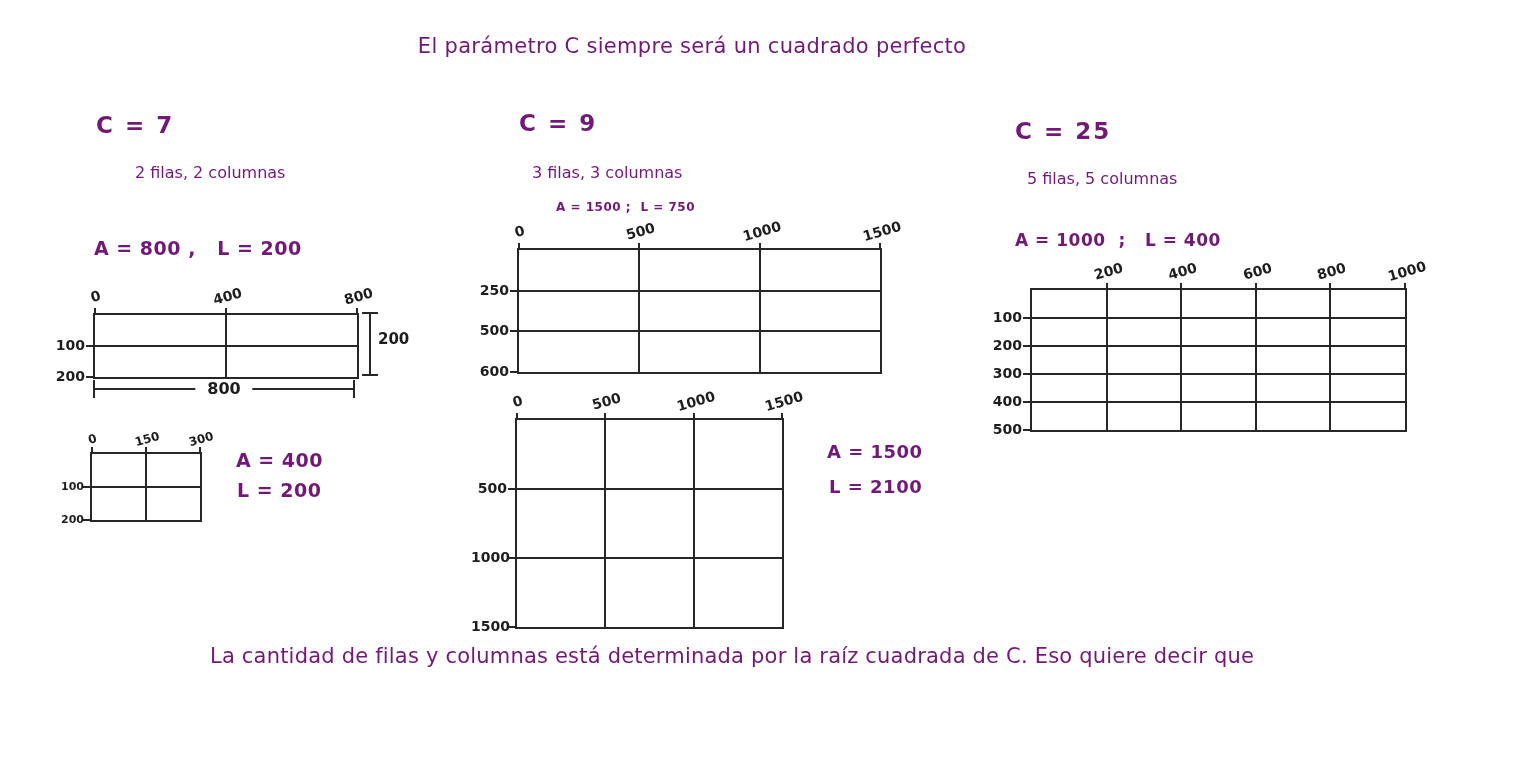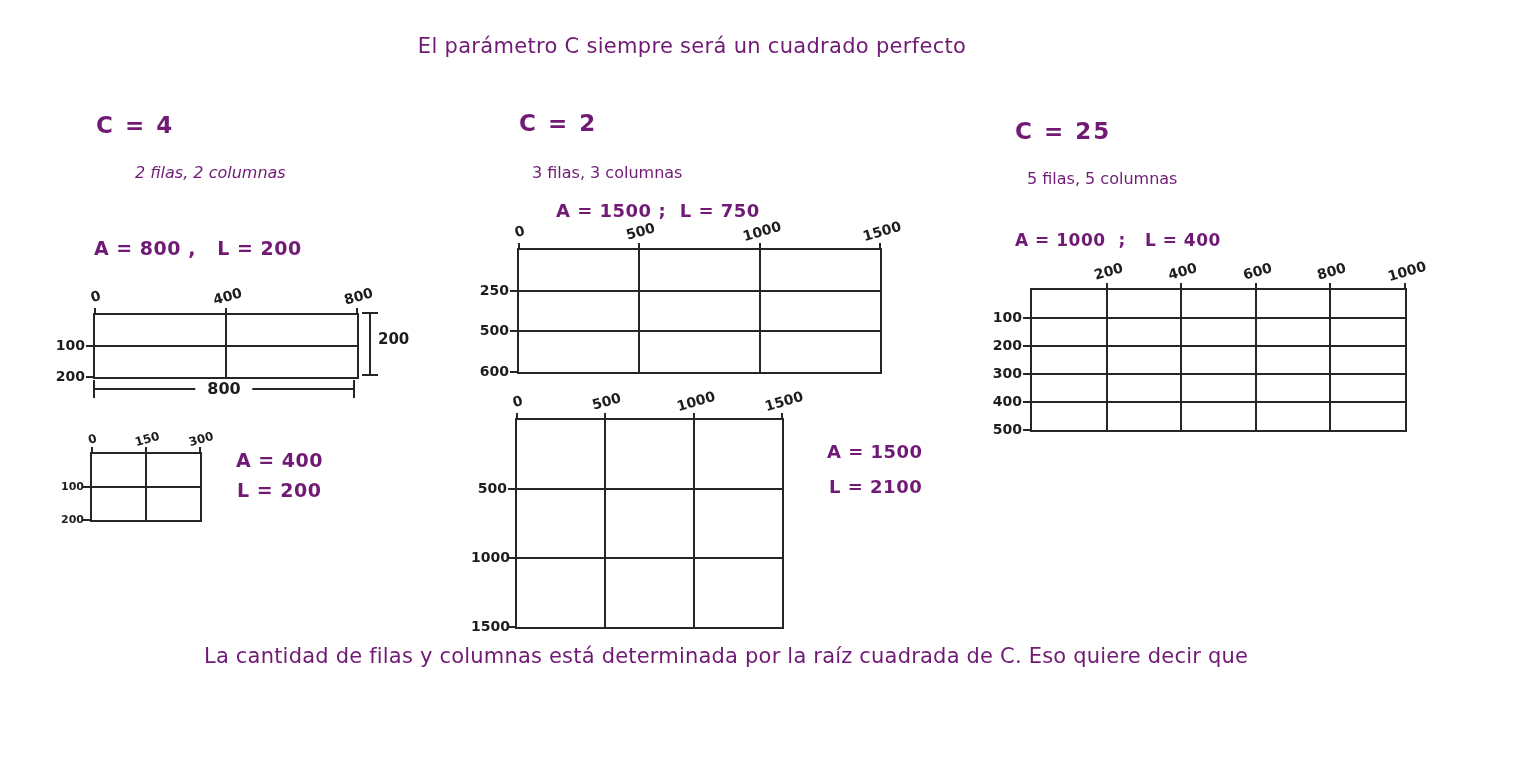--- a/index.html
+++ b/index.html
@@ -41,22 +41,22 @@
                         background:#ffffff; padding:0 12px; font-size:16px; font-weight:700;}
   .dim-label{position:absolute; font-size:15px; font-weight:700; color:#1d1d1d;}
 </style>
 </head>
 <body>
 
 <div id="canvas">
 
   <div class="lbl title">El parámetro C siempre será un cuadrado perfecto</div>
 
-  <div class="lbl heading" style="left:96px; top:112px;">C = 4</div>
-  <div class="lbl sub" style="left:135px; top:163px;font-style:italic;">2 filas, 2 columnas</div>
+  <div class="lbl heading" style="left:96px; top:112px;">C = 7</div>
+  <div class="lbl sub" style="left:135px; top:163px;">2 filas, 2 columnas</div>
   <div class="lbl params" style="left:94px; top:237px;">A = 800 ,   L = 200</div>
 
   <div class="grid-box" style="left:93px; top:313px; width:262px; height:62px;">
       <div class="vline" style="left: 50%;"></div>
       <div class="hline" style="top: 50%;"></div>
       <div class="xtick" style="left: 0%;"></div>
       <div class="xlab" style="left: 0%;">0</div>
       <div class="xtick" style="left: 50%;"></div>
       <div class="xlab" style="left: 50%;">400</div>
       <div class="xtick" style="left: 100%;"></div>
@@ -91,23 +91,23 @@
       <div class="xtick" style="left: 100%;"></div>
       <div class="xlab" style="left: 100%;">300</div>
       <div class="ytick" style="top: 50%;"></div>
       <div class="ylab" style="top: 50%;">100</div>
       <div class="ytick" style="top: 100%;"></div>
       <div class="ylab" style="top: 100%;">200</div>
     </div>
   <div class="lbl params" style="left:236px; top:449px;">A = 400</div>
   <div class="lbl params" style="left:237px; top:479px;">L = 200</div>
 
-  <div class="lbl heading" style="left:519px; top:110px;">C = 2</div>
+  <div class="lbl heading" style="left:519px; top:110px;">C = 9</div>
   <div class="lbl sub" style="left:532px; top:163px;">3 filas, 3 columnas</div>
-  <div class="lbl params" style="left:556px; top:200px; font-size:18px;">A = 1500 ;  L = 750</div>
+  <div class="lbl params" style="left:556px; top:200px; font-size:12px;">A = 1500 ;  L = 750</div>
 
   <div class="grid-box" style="left:517px; top:248px; width:361px; height:122px;">
       <div class="vline" style="left: 33.3333%;"></div>
       <div class="vline" style="left: 66.6667%;"></div>
       <div class="hline" style="top: 33.3333%;"></div>
       <div class="hline" style="top: 66.6667%;"></div>
       <div class="xtick" style="left: 0%;"></div>
       <div class="xlab" style="left: 0%;">0</div>
       <div class="xtick" style="left: 33.3%;"></div>
       <div class="xlab" style="left: 33.3%;">500</div>
@@ -174,15 +174,15 @@
       <div class="ytick" style="top: 40%;"></div>
       <div class="ylab" style="top: 40%;">200</div>
       <div class="ytick" style="top: 60%;"></div>
       <div class="ylab" style="top: 60%;">300</div>
       <div class="ytick" style="top: 80%;"></div>
       <div class="ylab" style="top: 80%;">400</div>
       <div class="ytick" style="top: 100%;"></div>
       <div class="ylab" style="top: 100%;">500</div>
     </div>
 
-  <div class="lbl footer" style="left:204px; top:644px;">La cantidad de filas y columnas está determinada por la raíz cuadrada de C. Eso quiere decir que</div>
+  <div class="lbl footer" style="left:210px; top:644px;">La cantidad de filas y columnas está determinada por la raíz cuadrada de C. Eso quiere decir que</div>
 
 </div>
 
 </body></html>

